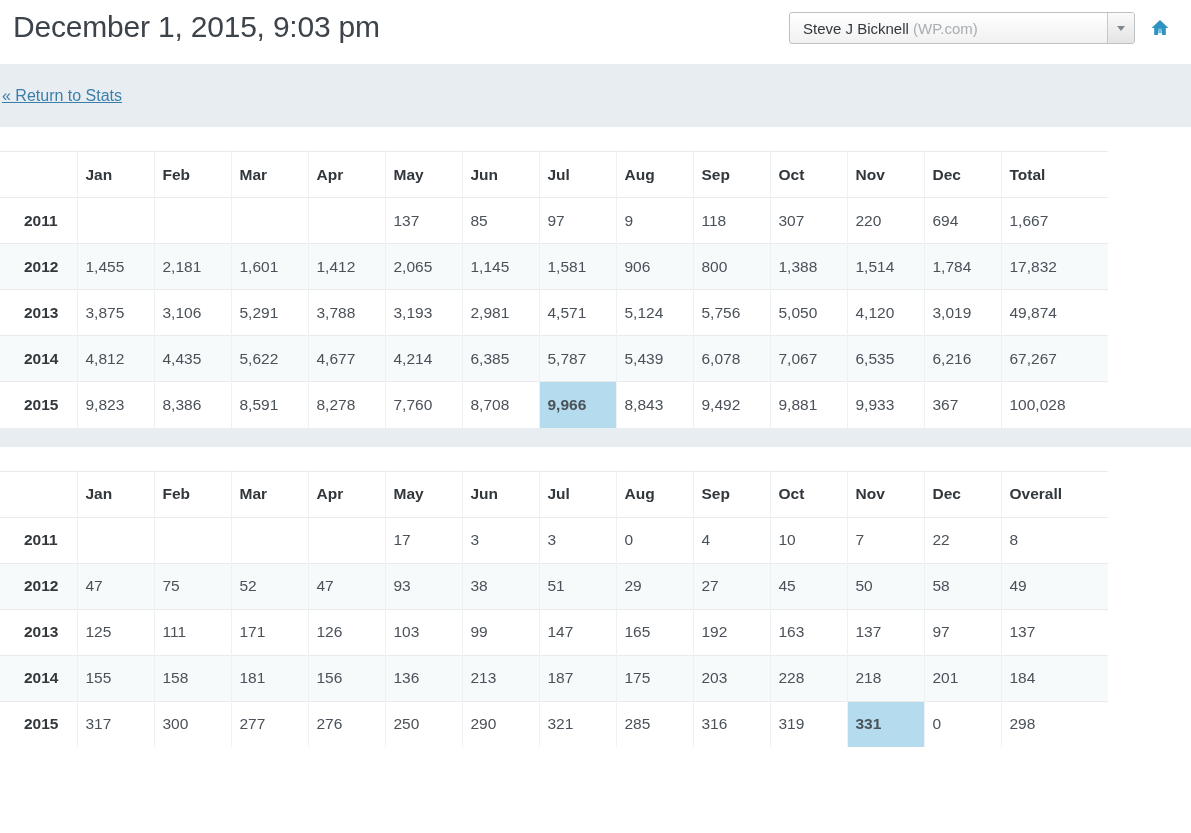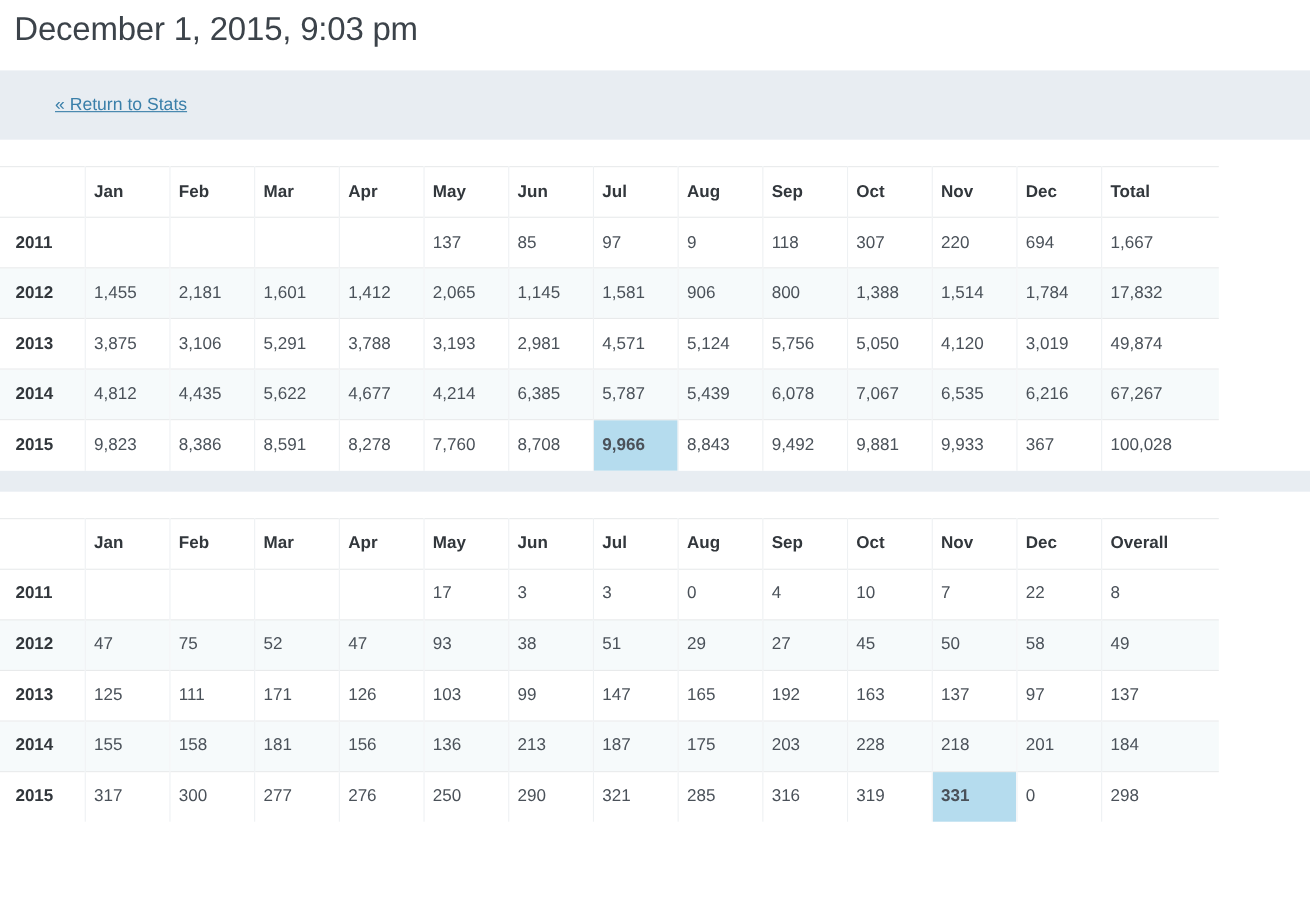--- a/index.html
+++ b/index.html
@@ -52,52 +52,66 @@
     border-top:5px solid #82878c;
   }
   .home-icon{margin-left:16px;display:inline-flex;cursor:pointer;}
 
   
   .return-band{
     height:63px;background:var(--c-band);display:flex;align-items:center;
     padding-left:2px;
   }
   .return-link{
-    color:var(--c-link);font-size:16px;cursor:pointer;margin-left:48px;
+    color:var(--c-link);font-size:16px;cursor:pointer;
   }
 
   
   .section-title{
     margin:25px 0 0 14px;font-size:17px;font-weight:700;color:var(--c-heading);
   }
   .stats-table{
     width:1108px;border-collapse:collapse;table-layout:fixed;
     margin-top:24px;font-size:15.5px;border-top:1px solid var(--border-h);
   }
   .stats-table th,.stats-table td{
     height:46px;text-align:left;vertical-align:middle;
     border-top:1px solid var(--border-h);
     border-left:1px solid var(--border-v);
     padding:0 4px 0 8px;overflow:hidden;white-space:nowrap;
   }
-  .stats-table th:first-child,.stats-table td:first-child{border-left:none;padding-left:14px;}
+  .stats-table th:first-child,.stats-table td:first-child{border-left:none;padding-left:24px;}
   .stats-table thead th{font-weight:700;color:var(--c-heading);border-top:none;}
   .stats-table tbody th{font-weight:700;color:var(--c-heading);}
   .stats-table tbody td{color:var(--c-cell);}
   .stats-table tbody tr:nth-child(even){background:var(--c-altrow);}
   .stats-table td.hl{background:var(--c-highlight);font-weight:bold;}
   .divider-band{height:19px;background:var(--c-band);margin-top:0;}
 </style>
 </head>
 <body>
 
 <div class="screen">
 
   <header class="top-header">
     <h1 class="page-title">December 1, 2015, 9:03 pm</h1>
+    <div class="header-right">
+      <div class="site-select">
+        <span class="site-select-text"><span>Steve J Bicknell</span><span class="muted"> (WP.com)</span></span>
+        <span class="select-arrow-box">
+          <span class="caret-down"></span>
+        </span>
+      </div>
+      <span class="home-icon">
+        <svg width="18" height="18" viewBox="0 0 18 18">
+          <path d="M9 1 L17.4 9 h-2.6 v7 H11 v-4.6 H7 V16 H3.2 V9 H0.6 Z" fill="#2e93c2"></path>
+          <rect x="7.2" y="9.6" width="3.6" height="4.6" fill="#79bddd"></rect>
+        </svg>
+      </span>
+    </div>
   </header>
 
   <div class="return-band">
     <a class="return-link" href="#">« Return to Stats</a>
   </div>
 
   <section>
     <table class="stats-table">
         <thead>
           <tr>

